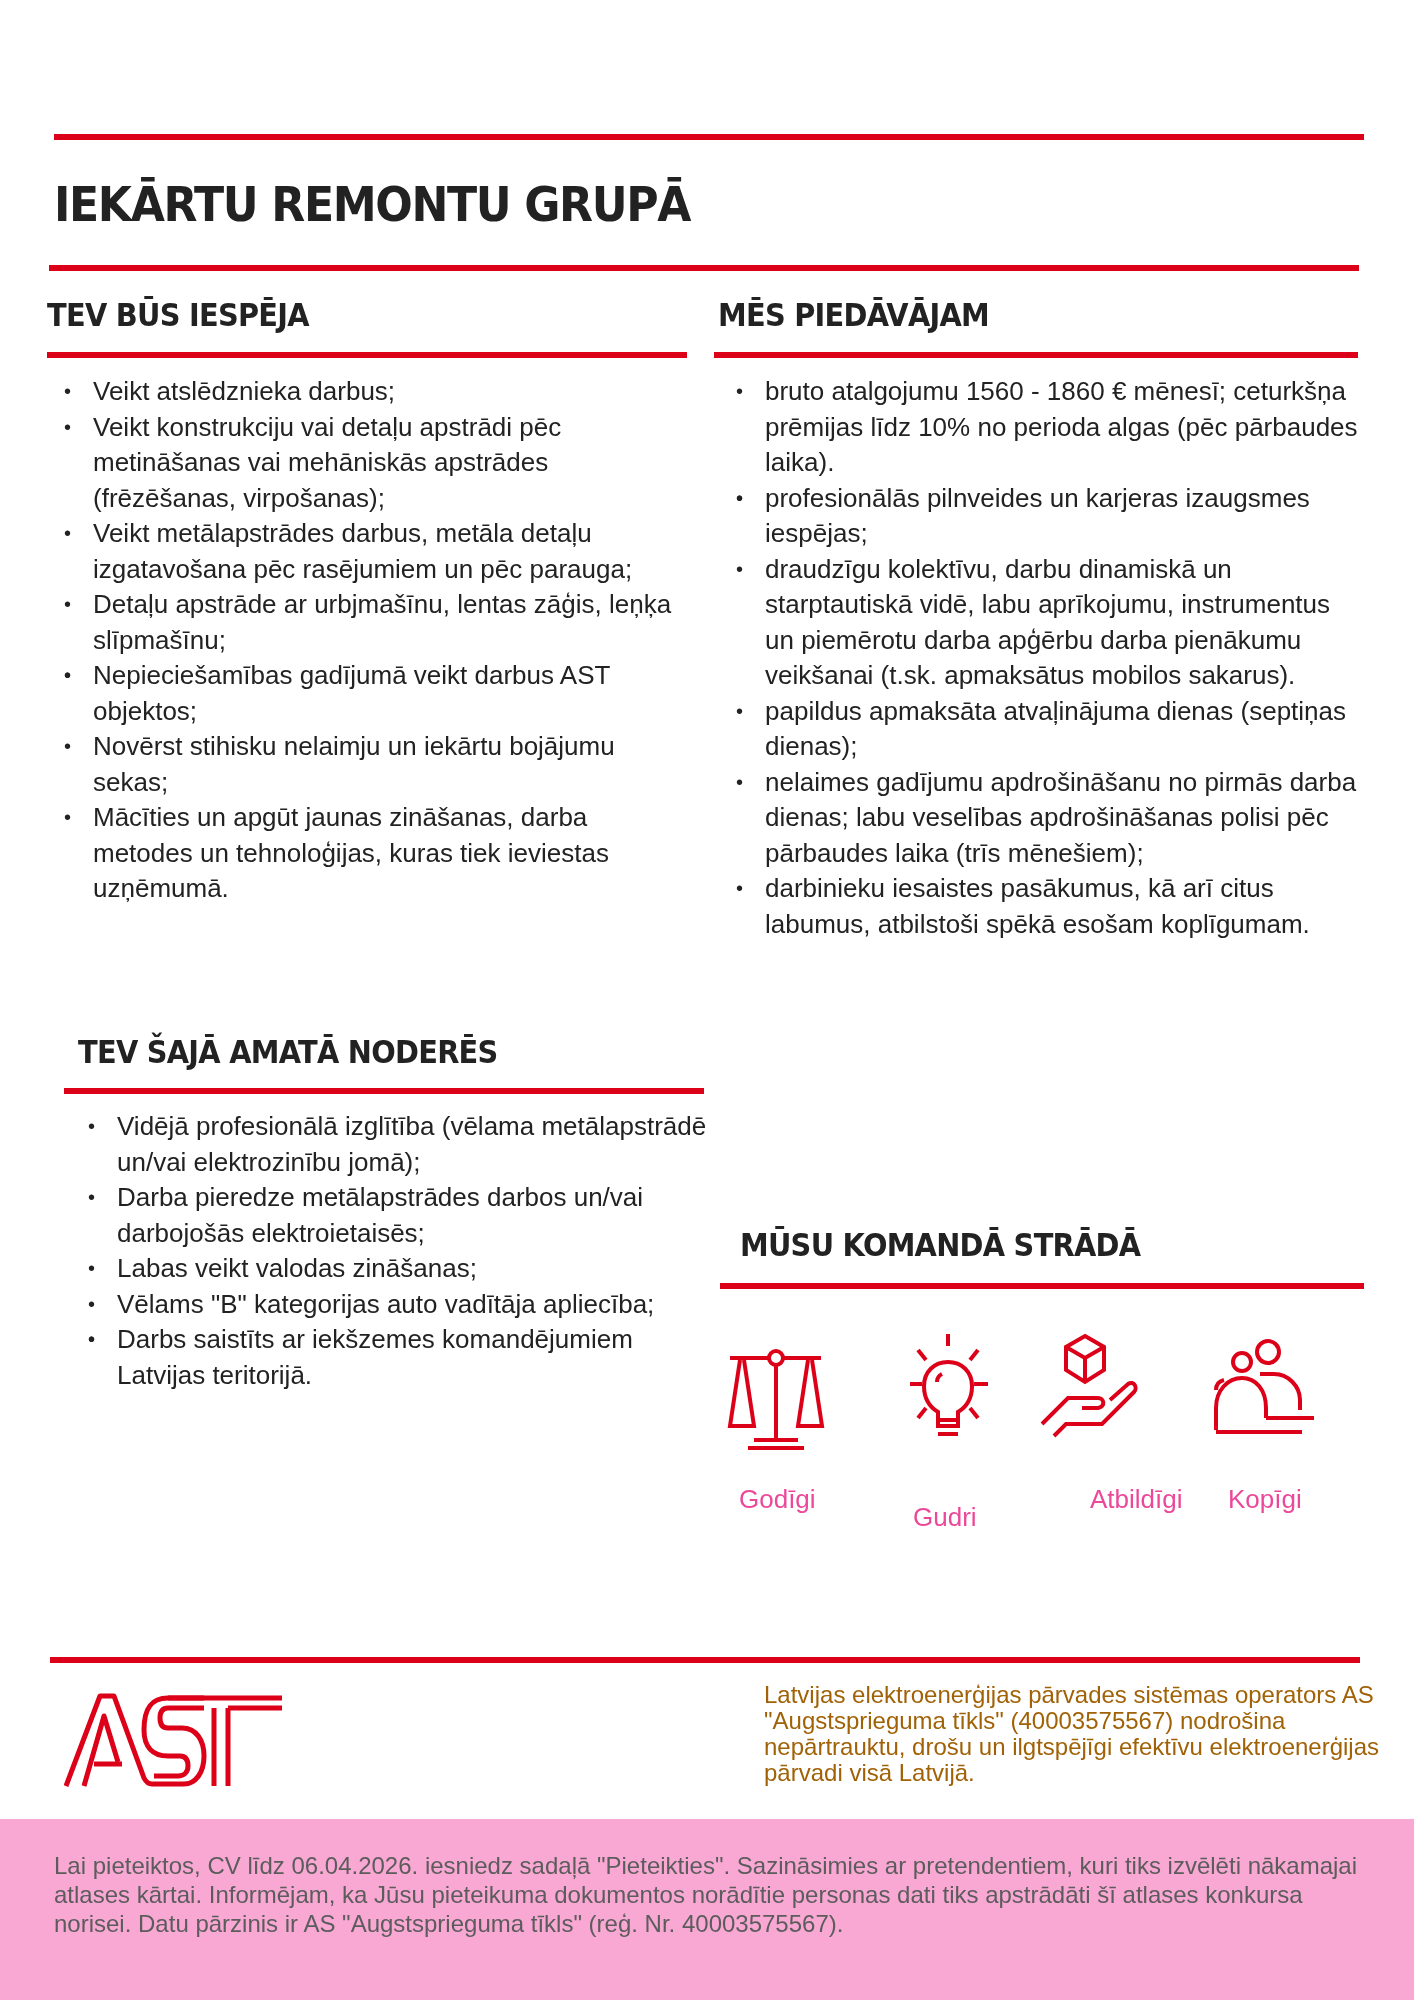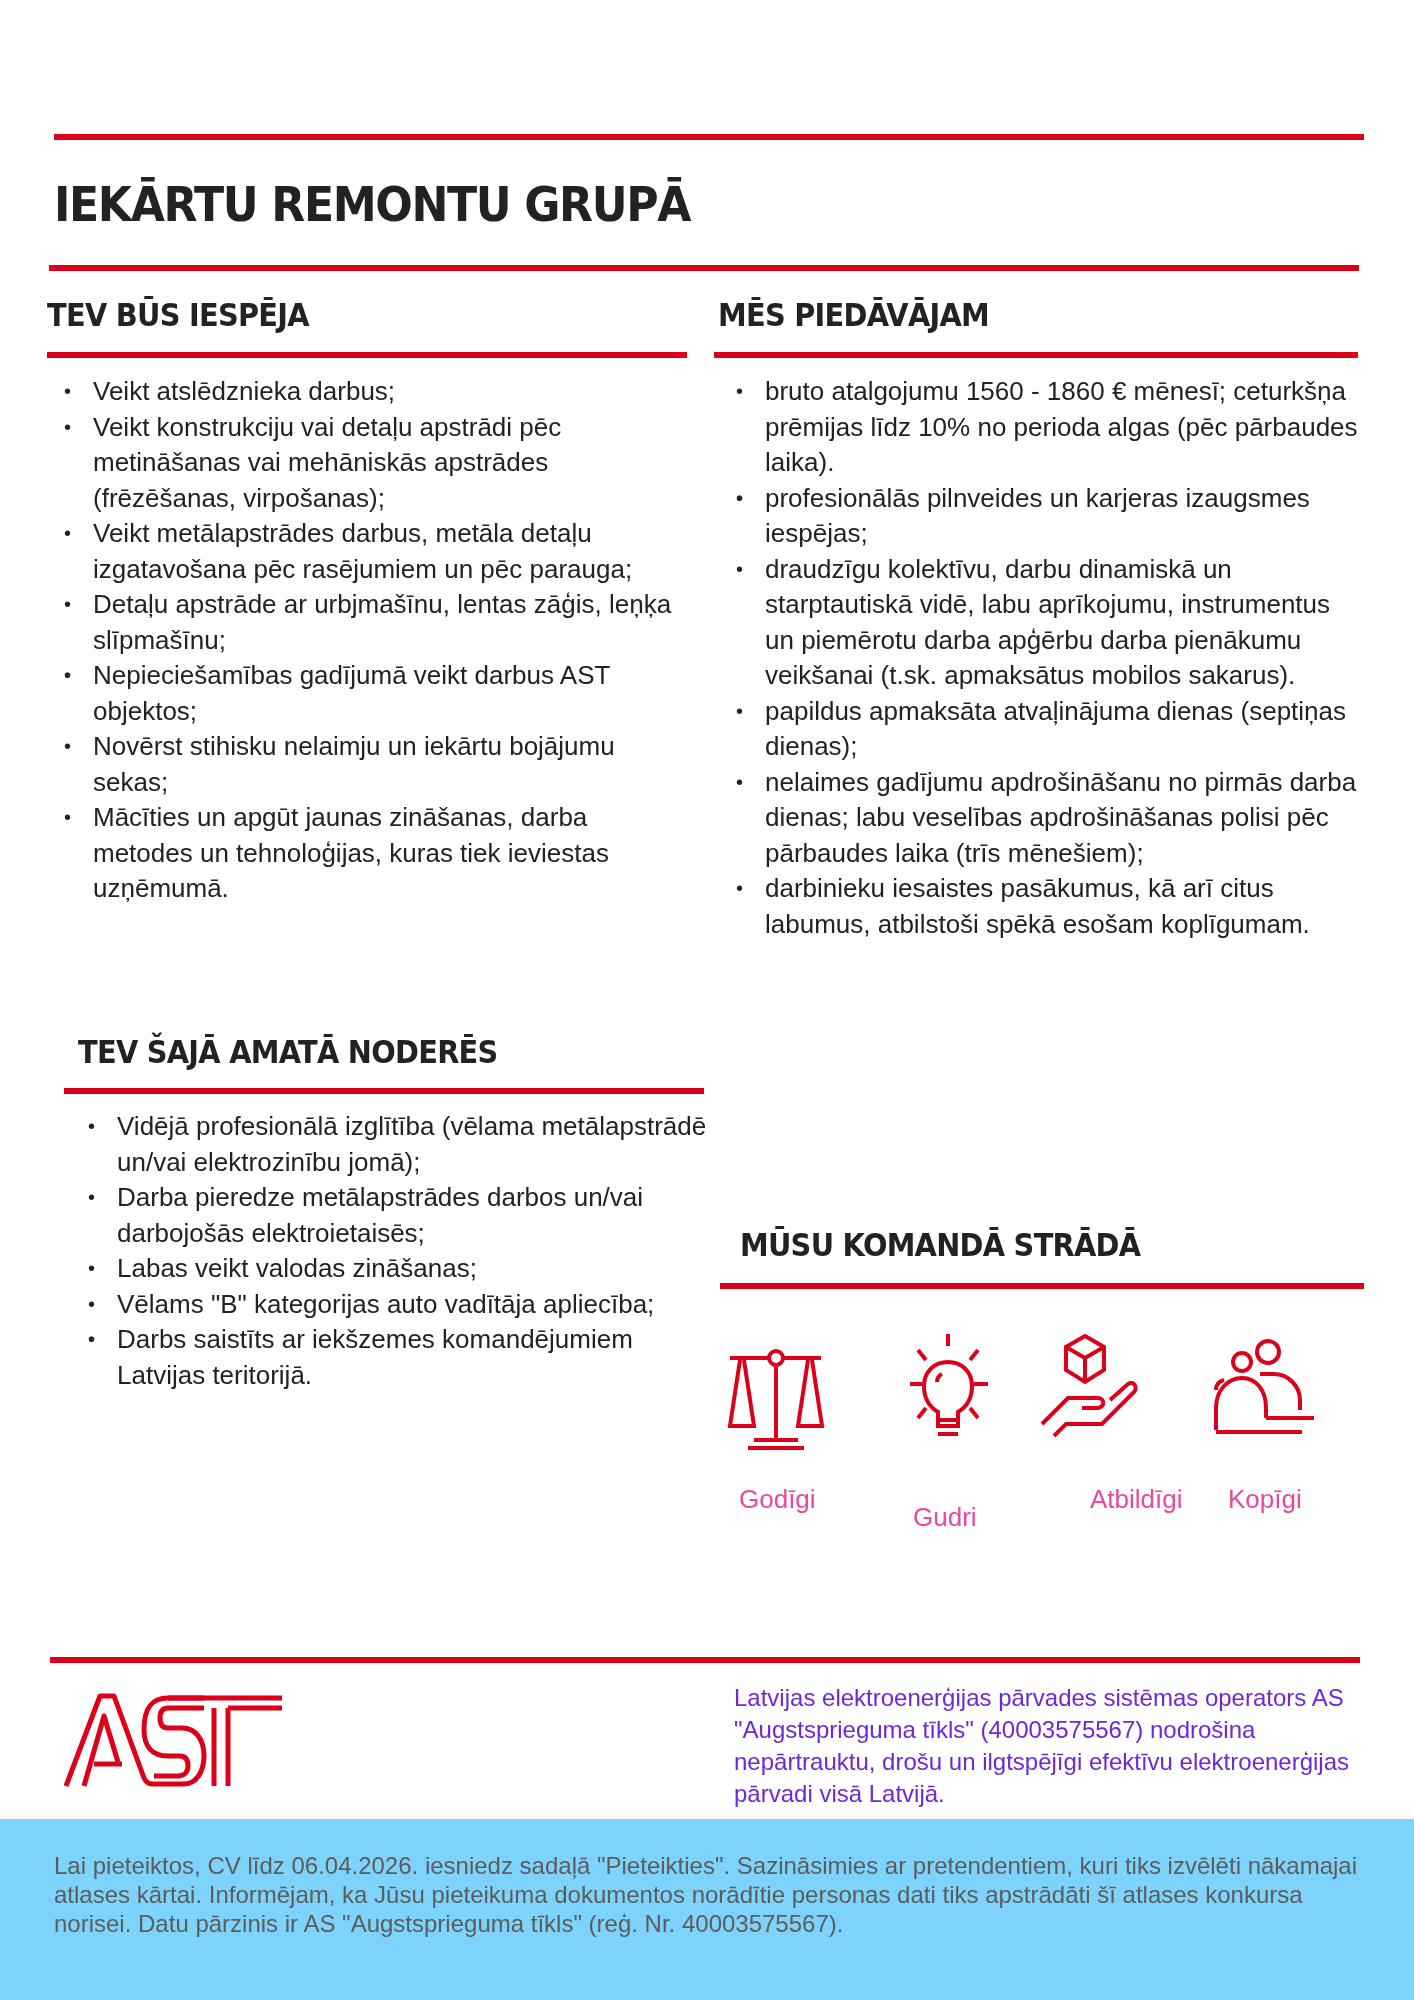--- a/index.html
+++ b/index.html
@@ -28,26 +28,26 @@
   ul.list li { position: relative; padding-left: 45px; }
   ul.list li .bullet {
     position: absolute; left: 16px; top: 0; font-size: 20px;
   }
   .icons { position: absolute; left: 712px; top: 1330px; width: 660px; height: 200px; }
   .icon-cell { position: absolute; width: 160px; text-align: center; }
   .icon-cell svg { display: block; margin: 0 auto; }
   .icon-label { position: absolute; font-size: 26px; color: #ec4899; white-space: nowrap; }
   .logo { position: absolute; left: 64px; top: 1690px; }
   .about {
-    position: absolute; left: 734px; top: 1682px; width: 640px;
-    font-size: 24px; line-height: 32px; color: #6d28d9;
+    position: absolute; left: 764px; top: 1682px; width: 640px;
+    font-size: 24px; line-height: 26px; color: #a16207;
   }
   .footer {
     position: absolute; left: 0; top: 1819px; width: 1414px; height: 181px;
-    background: #7dd3fc;
+    background: #f9a8d4;
   }
   .footer p {
     position: absolute; left: 54px; top: 32px; width: 1320px; margin: 0;
     font-size: 24px; line-height: 29px; color: #5c5c5c;
   }
 </style>
 </head>
 <body>
 
 <div class="rule" style="left:54px; top:134px; width:1310px;"></div>

